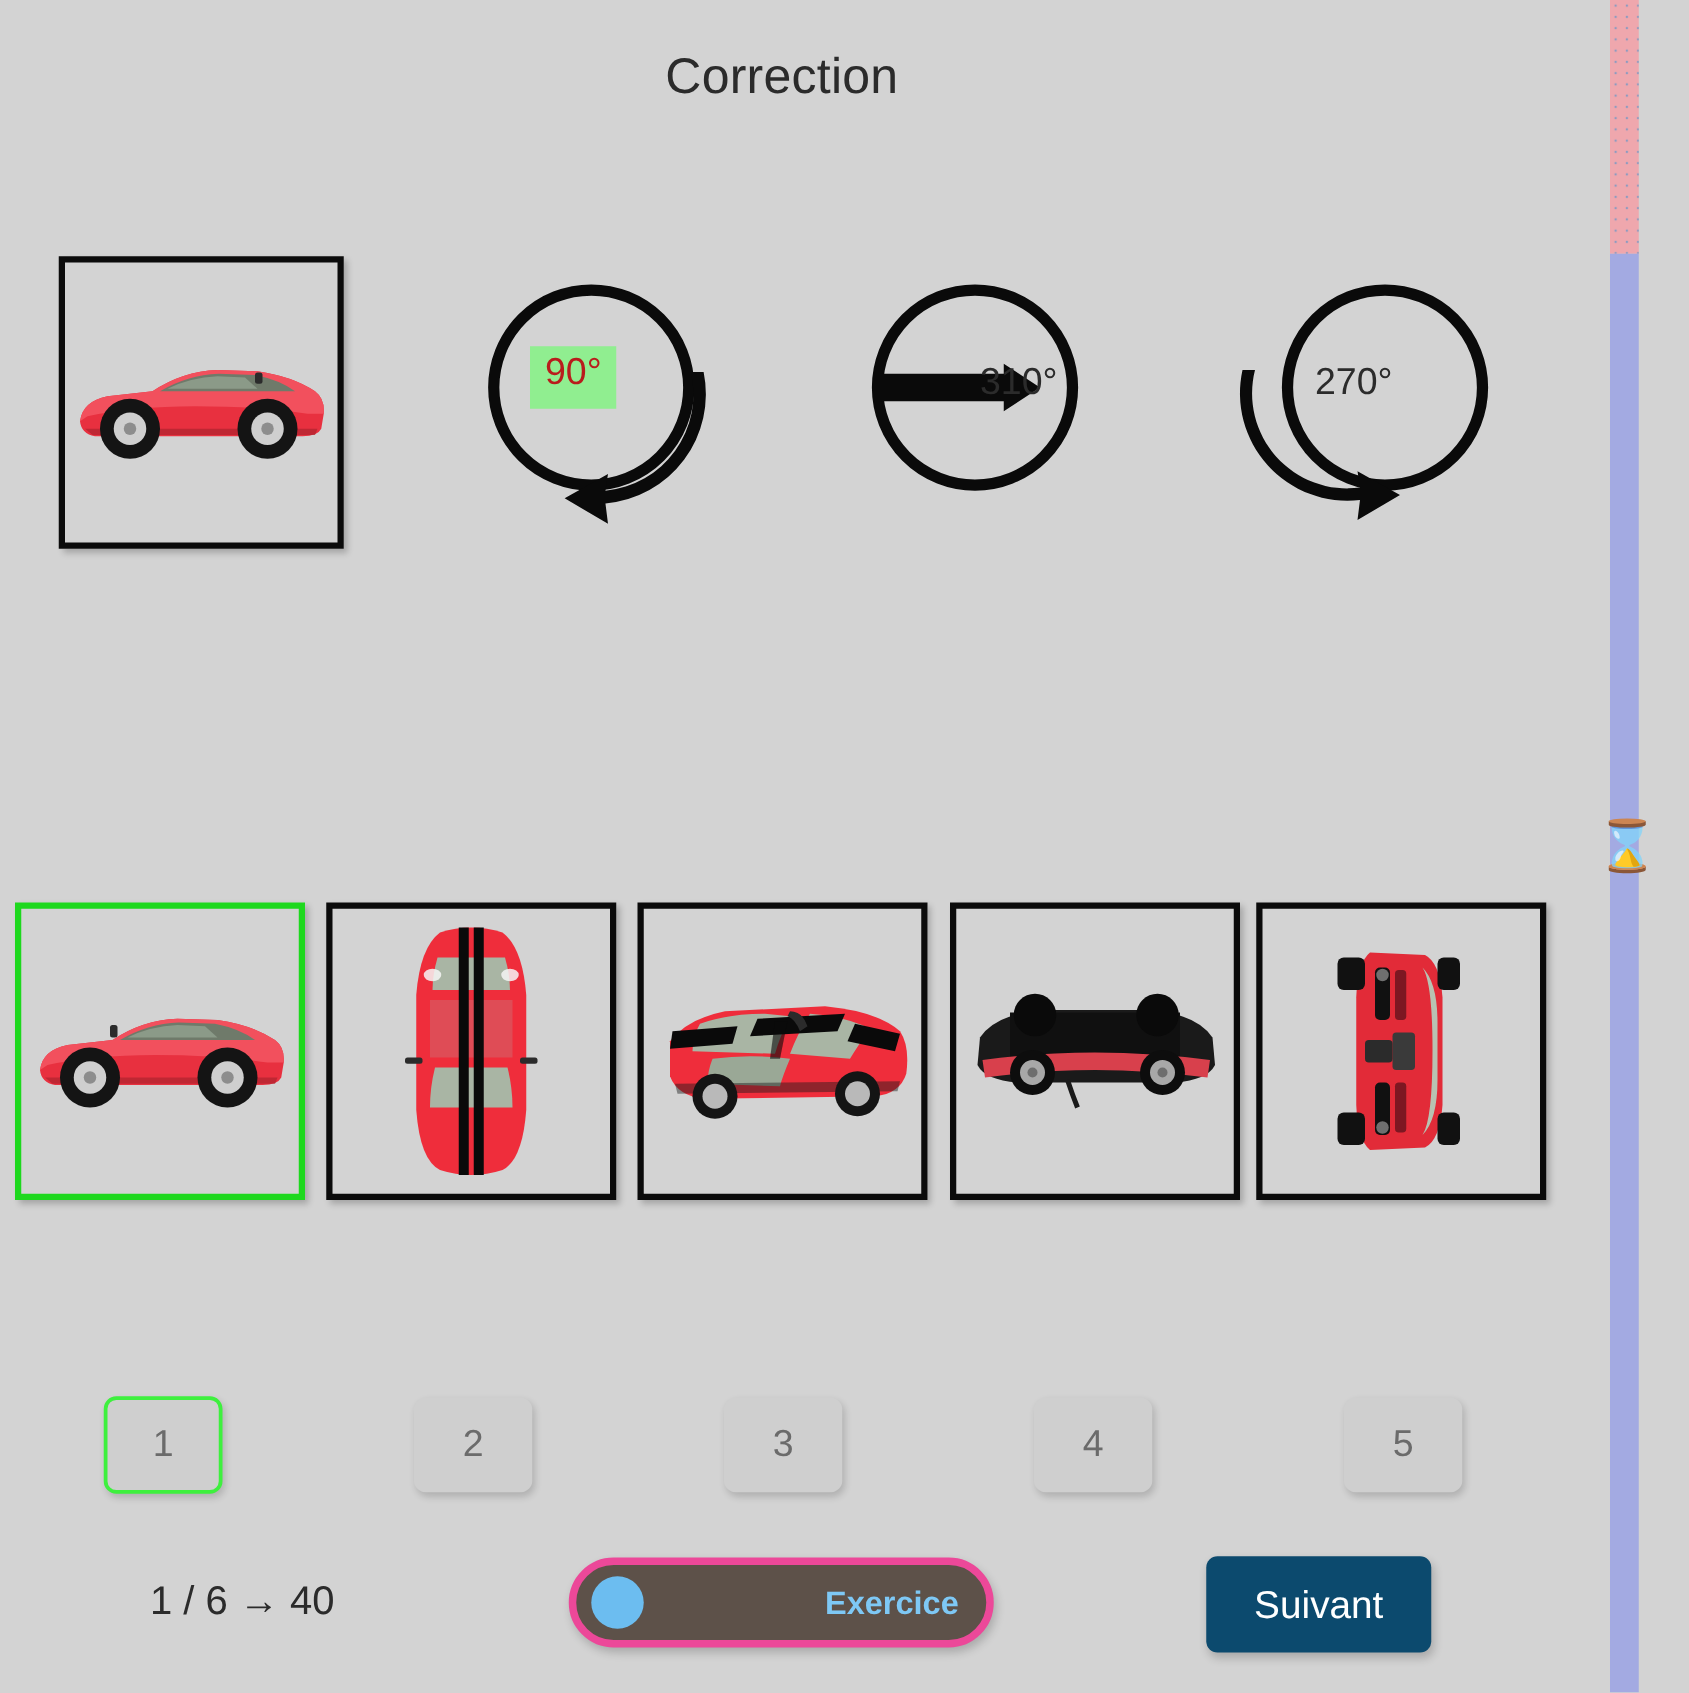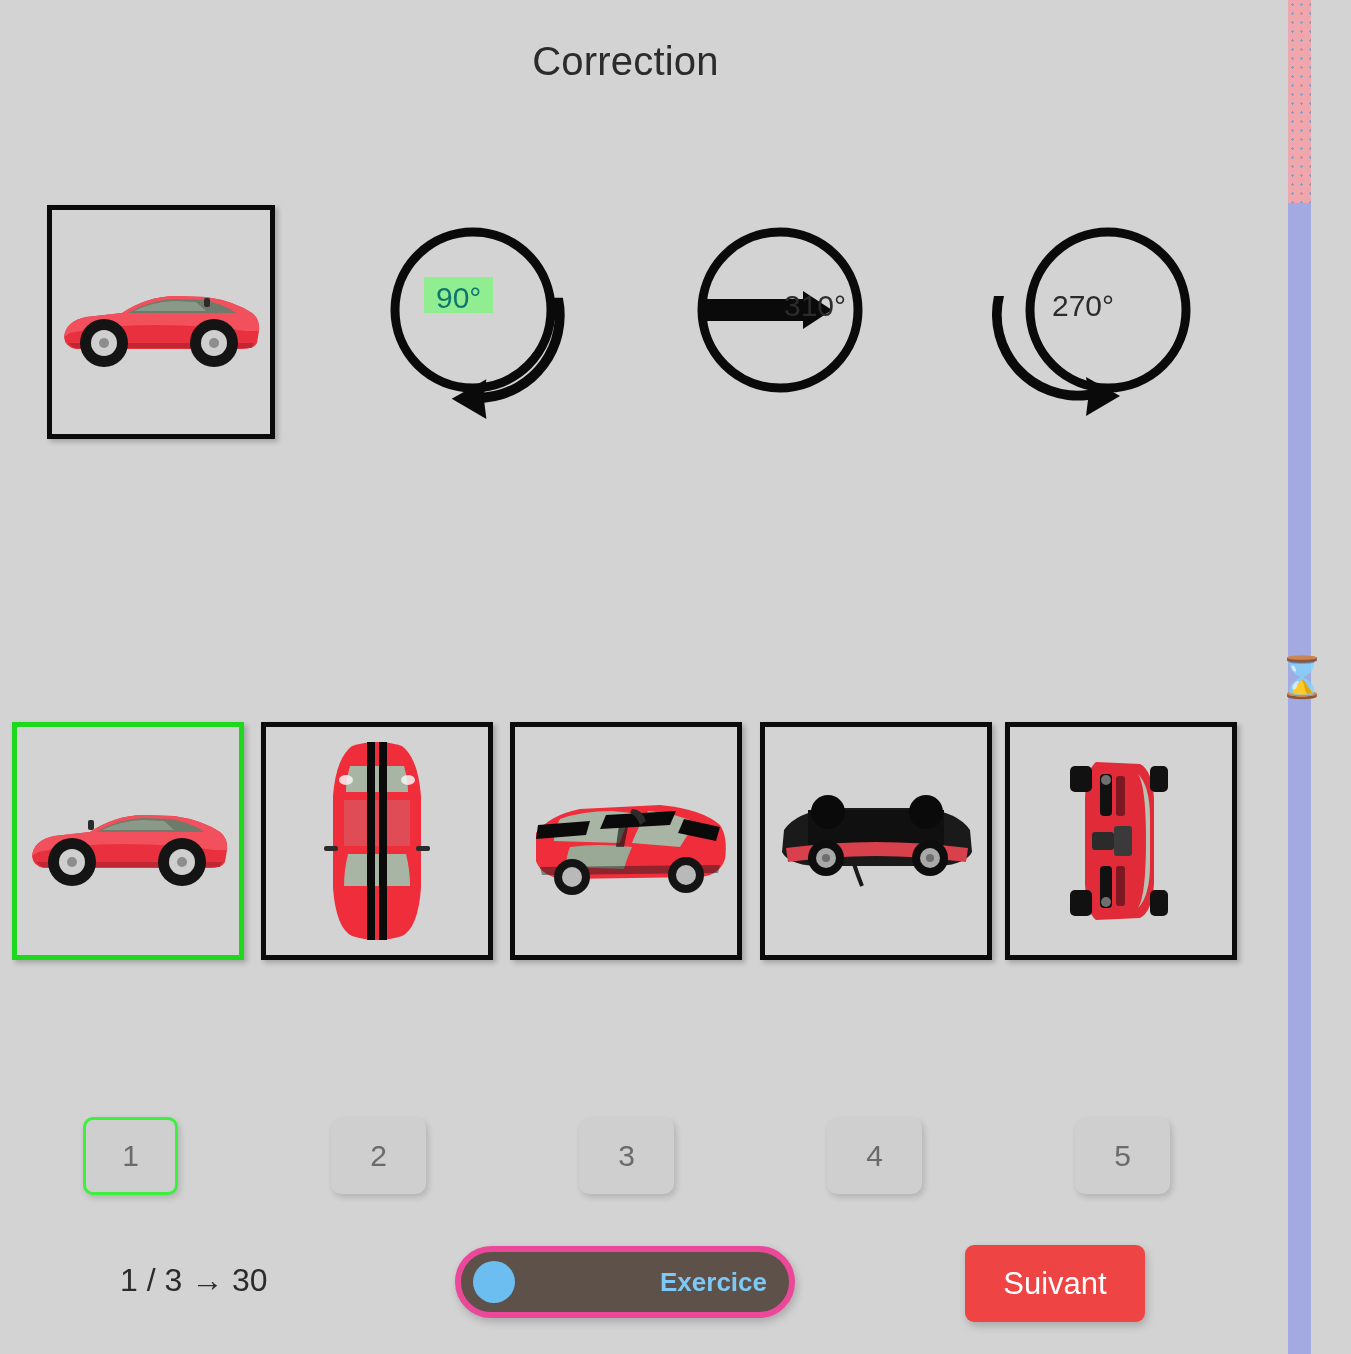--- a/index.html
+++ b/index.html
@@ -70,22 +70,22 @@
   .rot-icon svg { display: block; width: 250px; height: 220px; }
 
   .rot-label {
     position: absolute;
     font-size: 30px;
     color: #2b2b2b;
     white-space: nowrap;
   }
   .rot-label.hl {
     background: #90ee90;
-    padding: 6px 12px 0 12px;
-    color: #0f766e;
+    padding: 6px 12px 14px 12px;
+    color: #b91c1c;
     line-height: 1;
   }
   .rot-90 .rot-label  { left: 54px;  top: 64px; }
   .rot-180 .rot-label { left: 104px; top: 76px; }
   .rot-270 .rot-label { left: 72px;  top: 76px; }
 
   
   .options-row {
     position: absolute;
     top: 722px;
@@ -186,21 +186,21 @@
     color: #7ec8f5;
   }
 
   .next-btn {
     position: absolute;
     left: 965px;
     top: 1245px;
     width: 180px;
     height: 77px;
     border-radius: 9px;
-    background: #ef4444;
+    background: #0c4a6e;
     box-shadow: 2px 4px 8px rgba(0,0,0,0.2);
     color: #ffffff;
     font-size: 31px;
     display: flex;
     align-items: center;
     justify-content: center;
     cursor: pointer;
     border: none;
     font-family: "Liberation Sans", sans-serif;
   }
@@ -401,21 +401,21 @@
         <span>3</span>
       </div>
     <div class="num-btn">
         <span>4</span>
       </div>
     <div class="num-btn">
         <span>5</span>
       </div>
   </div>
 
-  <div class="counter">1 / 3 → 30</div>
+  <div class="counter">1 / 6 → 40</div>
 
   <div class="toggle">
     <span class="toggle-knob"></span>
     <span class="toggle-label">Exercice</span>
   </div>
 
   <button class="next-btn">Suivant</button>
 
   <div class="progress-rail">
     <div class="progress-seg-top"></div>

